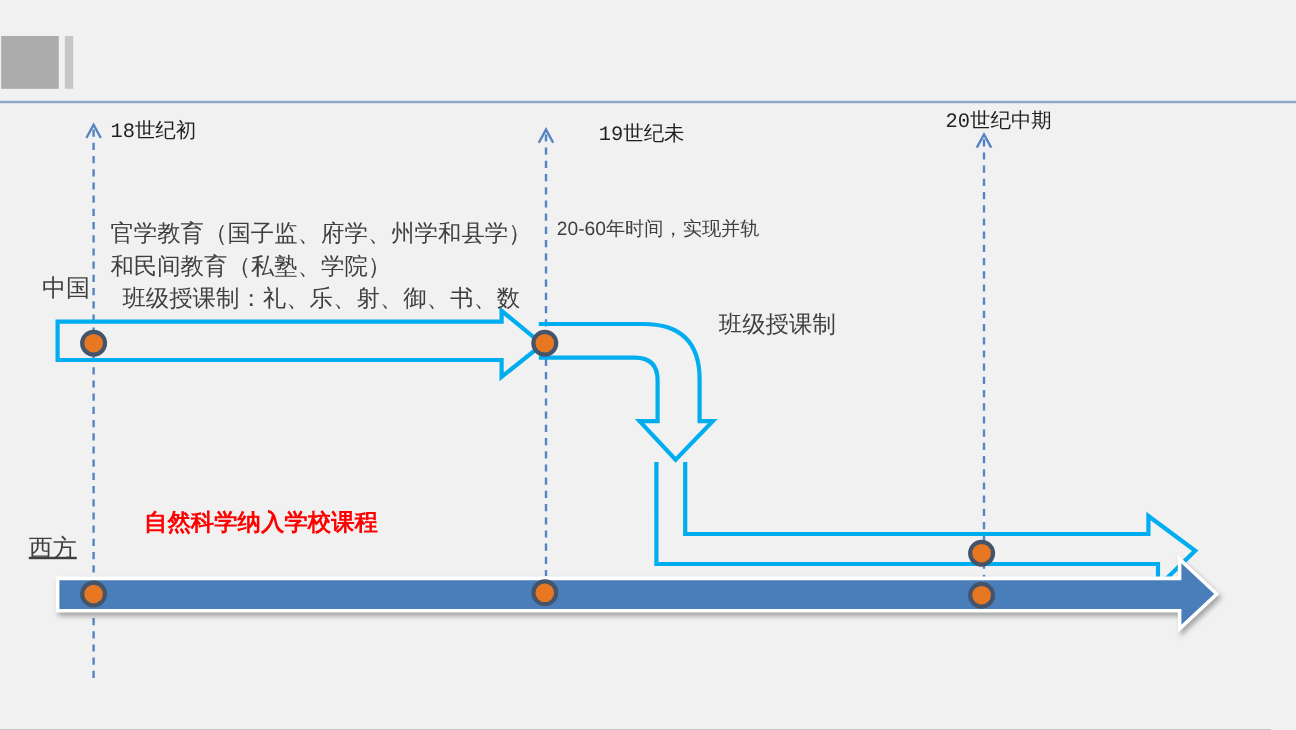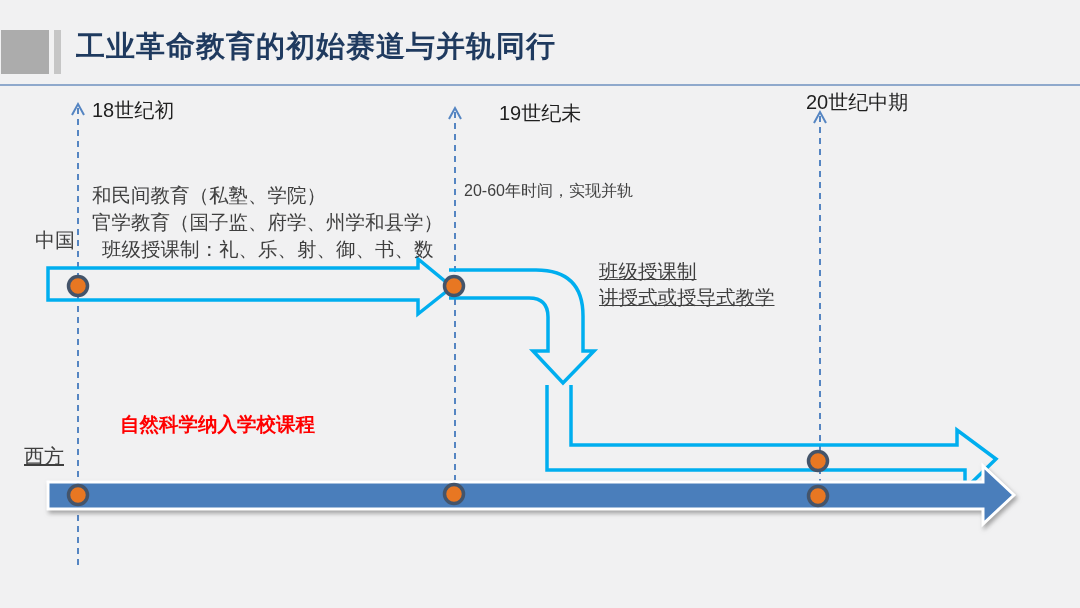--- a/index.html
+++ b/index.html
@@ -9,42 +9,41 @@
     --deco_gray:#ACACAC; --deco_gray_light:#C6C6C6;
   }
   *{margin:0;padding:0;box-sizing:border-box;}
   body{font-family:"Liberation Sans","DejaVu Sans",sans-serif;background:#888;}
   .slide{position:relative;width:1080px;height:608px;background:var(--bg);overflow:hidden;}
   .abs{position:absolute;}
   .deco-block{left:1px;top:30px;width:48px;height:44px;background:var(--deco_gray);}
   .deco-bar{left:54px;top:30px;width:7px;height:44px;background:var(--deco_gray_light);}
   .title{left:76px;top:27px;font-size:29px;font-weight:600;color:var(--title);letter-spacing:1px;white-space:nowrap;}
   .divider{left:0;top:84px;width:1080px;height:2px;background:var(--divider);}
-  .marker-label{font-size:20px;color:var(--label_text);white-space:nowrap;}
+  .marker-label{font-size:17px;color:var(--label_text);white-space:nowrap;font-family:Liberation Mono, monospace;}
   .side-label{font-size:20px;color:var(--body_text);white-space:nowrap;}
   .txt{font-size:19.5px;color:var(--body_text);line-height:27px;white-space:nowrap;}
   .txt .indent{padding-left:10px;}
   .note{font-size:16px;color:var(--body_text);white-space:nowrap;}
-  .highlight{font-size:19.5px;line-height:26px;font-weight:700;color:var(--red);margin-top:3px;white-space:nowrap;}
+  .highlight{font-size:19.5px;line-height:26px;font-weight:700;color:var(--red);margin-top:15px;white-space:nowrap;}
   .west-txt{line-height:26px;}
   svg{position:absolute;left:0;top:0;}
   .dash-line{stroke:var(--dashed);stroke-width:2;stroke-dasharray:6 5;fill:none;}
   .dash-head{stroke:var(--dashed);stroke-width:2;fill:none;}
   .cyan-shape{stroke:var(--cyan);stroke-width:3.5;fill:none;stroke-linejoin:miter;}
   .blue-arrow{fill:var(--arrow_blue);stroke:#FFFFFF;stroke-width:3;filter:drop-shadow(2px 3px 2px rgba(100,100,100,0.55));}
   .dot{fill:var(--dot_fill);stroke:var(--dot_border);stroke-width:3.5;}
 </style>
 </head>
 <body>
 
 <div class="slide">
 
   <div class="abs deco-block"></div>
   <div class="abs deco-bar"></div>
-  <div class="abs title">工业革命教育的初始赛道与并轨同行</div>
   <div class="abs divider"></div>
 
   <svg width="1080" height="608" viewBox="0 0 1080 608">
 
     <g>
       <path class="dash-head" d="M72,115 L78,104 L84,115"></path>
       <line class="dash-line" x1="78" y1="108" x2="78" y2="570"></line>
     </g>
     <g>
       <path class="dash-head" d="M449,119 L455,108 L461,119"></path>
@@ -66,32 +65,31 @@
     <circle class="dot" cx="78" cy="286" r="9.5"></circle>
     <circle class="dot" cx="454" cy="286" r="9.5"></circle>
     <circle class="dot" cx="818" cy="461" r="9.5"></circle>
     <circle class="dot" cx="78" cy="495" r="9.5"></circle>
     <circle class="dot" cx="454" cy="494" r="9.5"></circle>
     <circle class="dot" cx="818" cy="496" r="9.5"></circle>
   </svg>
 
   <div class="abs marker-label" style="left:92px;top:97px;">18世纪初</div>
   <div class="abs marker-label" style="left:467px;top:100px;margin-left:32px;">19世纪未</div>
-  <div class="abs marker-label" style="left:806px;top:89px;text-align:right;">20世纪中期</div>
+  <div class="abs marker-label" style="left:788px;top:89px;text-align:right;">20世纪中期</div>
 
   <div class="abs side-label" style="left:24px;top:227px;margin-left:11px;">中国</div>
   <div class="abs txt" style="left:92px;top:182px;">
+    <div>官学教育（国子监、府学、州学和县学）</div>
     <div>和民间教育（私塾、学院）</div>
-    <div>官学教育（国子监、府学、州学和县学）</div>
     <div class="indent">班级授课制：礼、乐、射、御、书、数</div>
   </div>
   <div class="abs note" style="left:464px;top:181px;">20-60年时间，实现并轨</div>
-  <div class="abs txt" style="left:599px;top:258px;line-height:26px;text-decoration:underline;">
+  <div class="abs txt" style="left:599px;top:258px;line-height:26px;">
     <div>班级授课制</div>
-    <div>讲授式或授导式教学</div>
   </div>
 
   <div class="abs side-label" style="left:24px;top:443px;text-decoration:underline;">西方</div>
   <div class="abs txt west-txt" style="left:120px;top:408px;">
     <div class="highlight">自然科学纳入学校课程</div>
   </div>
 
 </div>
 
 </body></html>

